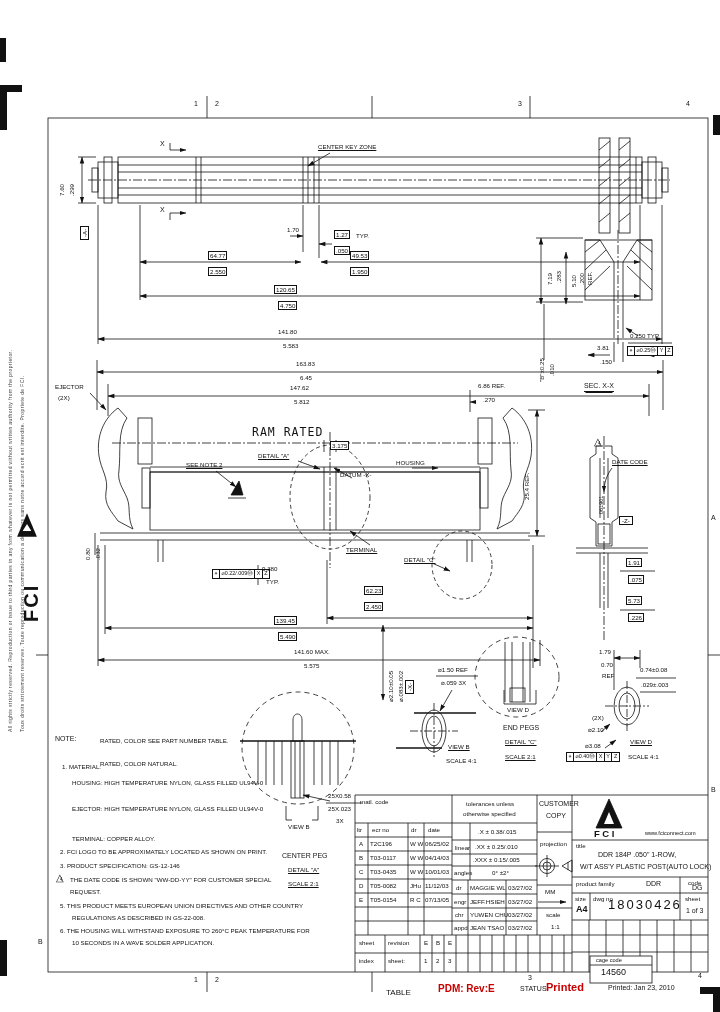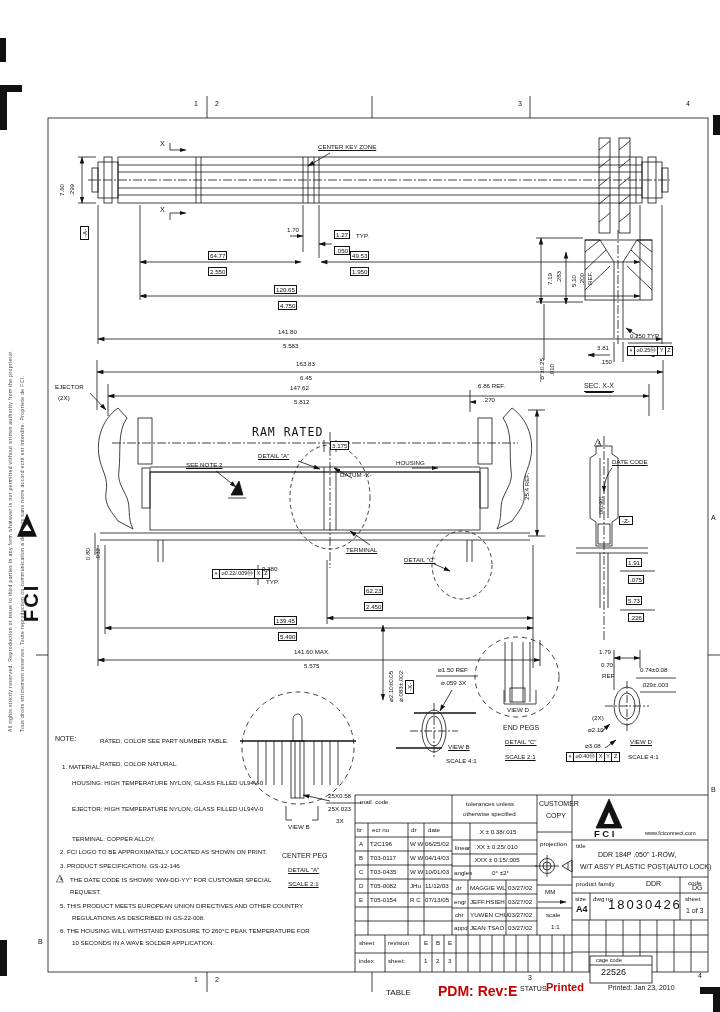--- a/index.html
+++ b/index.html
@@ -574,18 +574,18 @@
 <div class="t" style="left:688px;top:879px">code</div>
 <div class="t s7" style="left:692px;top:884px">DG</div>
 <div class="t" style="left:575px;top:895px">size</div>
 <div class="t s9" style="left:576px;top:904px;font-weight:bold">A4</div>
 <div class="t" style="left:593px;top:895px">dwg no</div>
 <div class="t" style="left:608px;top:898px;font-size:13px;letter-spacing:2px">18030426</div>
 <div class="t" style="left:685px;top:895px">sheet</div>
 <div class="t s7" style="left:686px;top:907px">1 of 3</div>
 
 <div class="t s8" style="left:386px;top:988px">TABLE</div>
-<div class="t red" style="left:438px;top:983px;font-size:14px">PDM: Rev:E</div>
+<div class="t red" style="left:438px;top:983px;font-size:10px">PDM: Rev:E</div>
 <div class="t s7" style="left:520px;top:985px">STATUS:</div>
 <div class="t red" style="left:546px;top:981px;font-size:11px">Printed</div>
 <div class="t" style="left:596px;top:957px;font-size:5.6px">cage code</div>
-<div class="t s9" style="left:601px;top:967px">22526</div>
+<div class="t s9" style="left:601px;top:967px">14560</div>
 <div class="t s7" style="left:608px;top:984px">Printed: Jan 23, 2010</div>
 
 </body></html>

